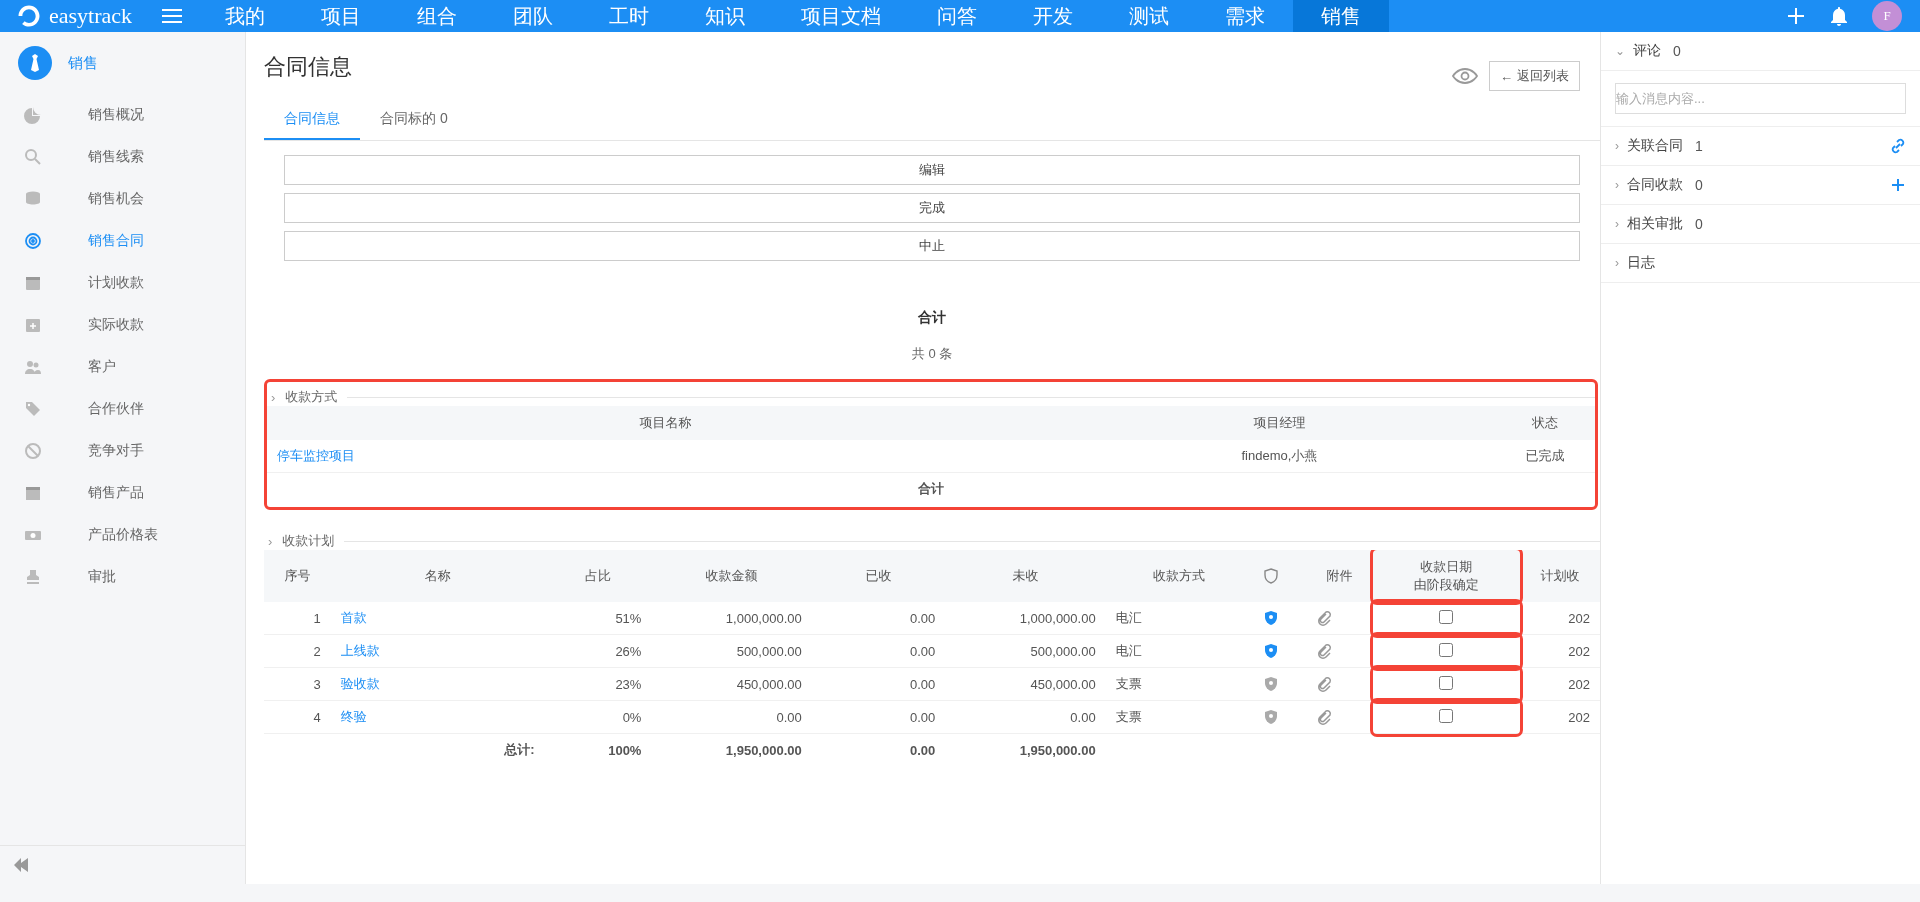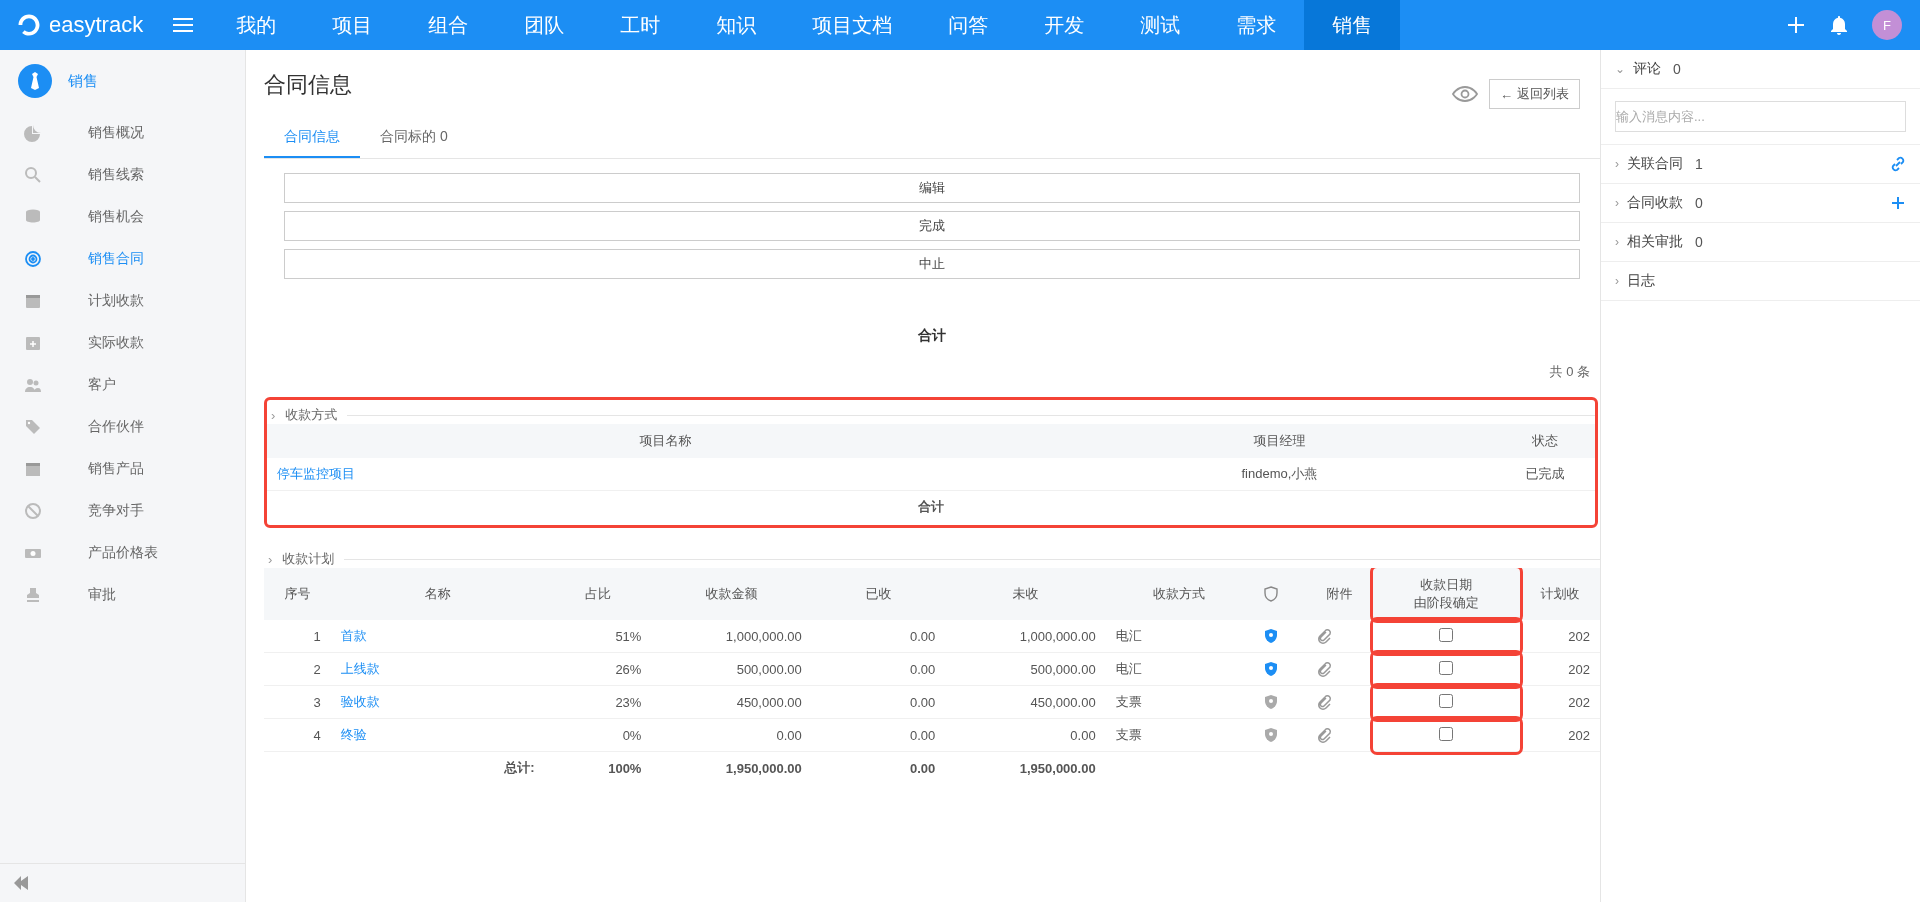--- a/index.html
+++ b/index.html
@@ -1,19 +1,19 @@
 <!DOCTYPE html>
 <html><head>
   <meta charset="utf-8">
   <style>
     * { box-sizing: border-box; margin: 0; padding: 0; }
     body { font-family: "Microsoft YaHei", Arial, sans-serif; font-size: 14px; color: #333; background: #f5f6f8; overflow: hidden; }
     
     
-    .topbar { height: 50px; background: #1c8ef4; display: flex; align-items: center; color: #fff; }
+    .topbar { height: 32px; background: #1c8ef4; display: flex; align-items: center; color: #fff; font-family: Liberation Serif, serif; }
     .logo { display: flex; align-items: center; padding: 0 15px; font-size: 22px; font-weight: 300; }
     .logo-icon { width: 28px; height: 28px; margin-right: 6px; }
     .menu-toggle { padding: 0 15px; cursor: pointer; }
     .topnav { display: flex; flex: 1; height: 100%; }
     .topnav-item { padding: 0 28px; display: flex; align-items: center; cursor: pointer; color: #fff; height: 100%; font-size: 20px; }
     .topnav-item.active { background: #0777d9; }
     .topbar-right { display: flex; align-items: center; padding-right: 18px; gap: 24px; }
     .topbar-icon { cursor: pointer; color: #fff; }
     .avatar-circle { width: 30px; height: 30px; border-radius: 50%; background: #c38fd6; display: flex; align-items: center; justify-content: center; color: #fff; font-size: 13px; cursor: pointer; }
     
@@ -58,21 +58,21 @@
     .tbl th { background: #f5f7f9; color: #555; font-weight: 400; padding: 8px 10px; text-align: center; font-size: 13px; }
     .tbl td { padding: 7px 10px; text-align: center; color: #555; font-size: 13px; }
     .tbl .tr-row td { border-bottom: 1px solid #f0f0f0; }
     .link-blue { color: #1c8ef4; text-decoration: none; }
     .num-right { text-align: right !important; }
     .txt-left { text-align: left !important; }
     
     .product-snippet { background: #f5f7f9; display: flex; color: #555; font-size: 13px; }
     .product-snippet > div { flex: 1; padding: 8px 10px; text-align: center; }
     .subtotal-row { font-weight: 700; text-align: center; padding: 8px; font-size: 14px; margin-top: 26px; }
-    .count-row { text-align: right; padding: 10px; color: #666; font-size: 13px; }
+    .count-row { text-align: center; padding: 10px; color: #666; font-size: 13px; }
     
     .highlight-box { border: 3px solid #f44336; border-radius: 6px; margin: 6px 2px 6px 0; padding: 2px 0; }
     .highlight-col { outline: 3px solid #f44336; border-radius: 4px; }
     
     .checkbox-cell input { width: 14px; height: 14px; }
     .att-icon { color: #888; }
     .shield-icon { color: #1c8ef4; }
     .shield-icon.dim { color: #aaa; }
     
     
@@ -216,35 +216,35 @@
           <span class="s-icon">
             <svg width="18" height="18" viewBox="0 0 18 18" fill="#bbb">
               <path d="M2 2h6l8 8-6 6-8-8z"></path>
               <circle cx="5" cy="5" r="1.2" fill="#fff"></circle>
             </svg>
           </span>
           <span>合作伙伴</span>
         </div>
         <div class="sidebar-item">
           <span class="s-icon">
-            <svg width="18" height="18" viewBox="0 0 18 18" fill="#bbb">
-              <rect x="2" y="5" width="14" height="11"></rect>
-              <rect x="2" y="3" width="14" height="3" fill="#999"></rect>
-            </svg>
-          </span>
-          <span>销售产品</span>
-        </div>
-        <div class="sidebar-item">
-          <span class="s-icon">
             <svg width="18" height="18" viewBox="0 0 18 18" fill="none" stroke="#bbb" stroke-width="2">
               <circle cx="9" cy="9" r="7"></circle>
               <path d="M4 4l10 10"></path>
             </svg>
           </span>
           <span>竞争对手</span>
+        </div>
+        <div class="sidebar-item">
+          <span class="s-icon">
+            <svg width="18" height="18" viewBox="0 0 18 18" fill="#bbb">
+              <rect x="2" y="5" width="14" height="11"></rect>
+              <rect x="2" y="3" width="14" height="3" fill="#999"></rect>
+            </svg>
+          </span>
+          <span>销售产品</span>
         </div>
         <div class="sidebar-item">
           <span class="s-icon">
             <svg width="18" height="18" viewBox="0 0 18 18" fill="#bbb">
               <rect x="1" y="5" width="16" height="9" rx="1"></rect>
               <circle cx="9" cy="9.5" r="2.5" fill="#fff"></circle>
             </svg>
           </span>
           <span>产品价格表</span>
         </div>

